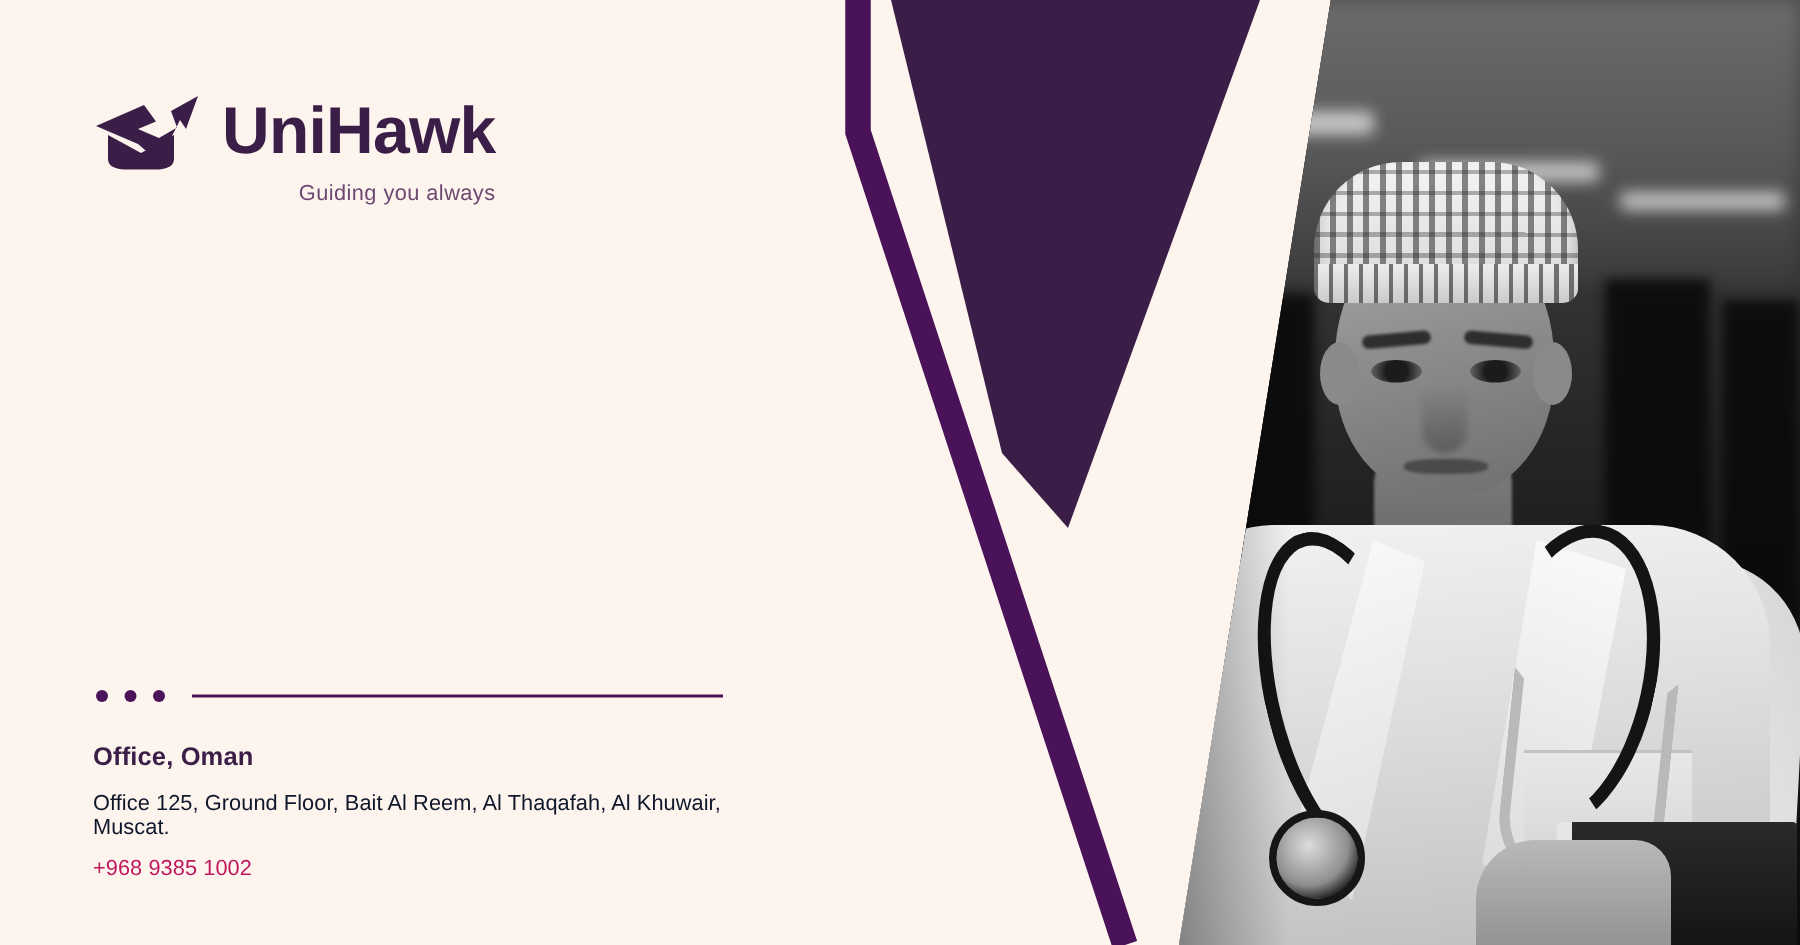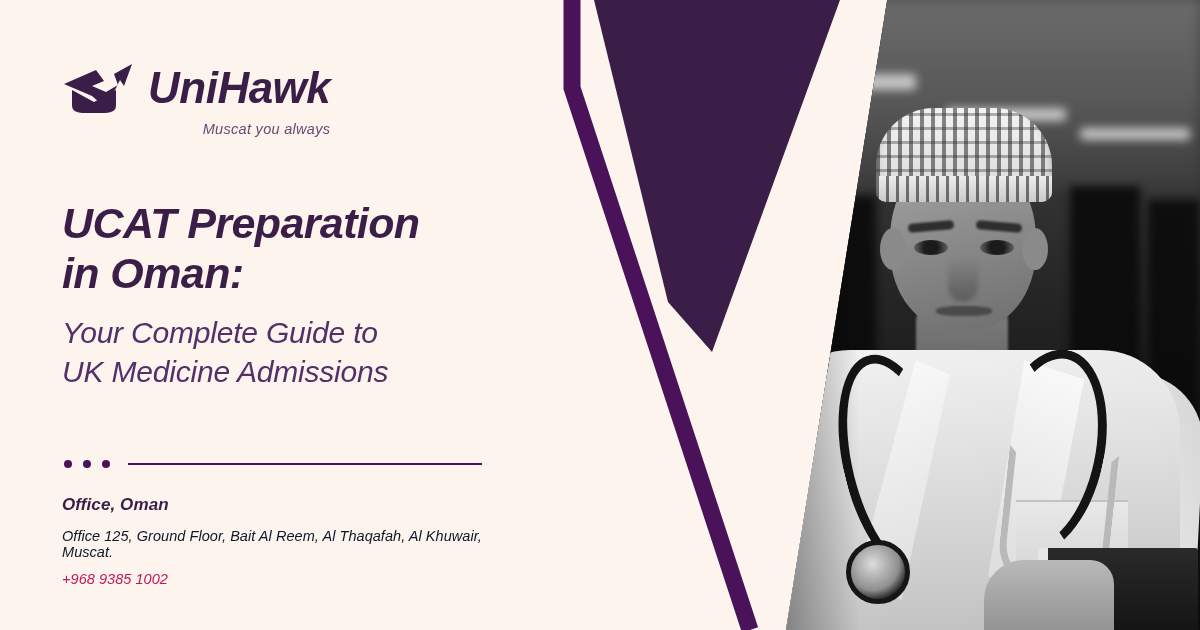--- a/index.html
+++ b/index.html
@@ -259,21 +259,20 @@
     pointer-events: none;
   }
 
   
   #content {
     position: absolute;
     left: 62px;
     top: 0;
     width: 470px;
     height: 630px;
-    font-style: italic;
   }
   #logo-block {
     position: absolute;
     top: 62px; left: 0;
     display: flex;
     flex-direction: column;
     align-items: flex-start;
   }
   #logo-row {
     display: flex;
@@ -420,31 +419,23 @@
   <div id="content">
 
     <div id="logo-block">
       <div id="logo-row">
         <svg width="74" height="52" viewBox="0 0 74 52">
           <path d="M2 22 L34 8 L42 19 L30 24 L44 30 L56 23 L52 12 L70 2 L62 24 L58 18 L44 46 L30 34 L2 22 Z" fill="#3b1e47"></path>
           <path d="M10 28 L10 44 Q10 50 20 51 L44 51 Q54 50 54 44 L54 28 L32 40 Z" fill="#3b1e47"></path>
         </svg>
         <span id="logo-wordmark">UniHawk</span>
       </div>
-      <span id="logo-tagline">Muscat you always</span>
+      <span id="logo-tagline">Guiding you always</span>
     </div>
 
-    <div id="headline">
-      <div class="head-line">UCAT Preparation</div>
-      <div class="head-line">in Oman:</div>
-      <div id="subhead">
-        <div class="sub-line">Your Complete Guide to</div>
-        <div class="sub-line">UK Medicine Admissions</div>
-      </div>
-    </div>
 
     <div id="divider-row">
       <span class="dot"></span>
       <span class="dot"></span>
       <span class="dot"></span>
       <span id="divider-rule"></span>
     </div>
 
     <div id="contact">
       <div id="contact-city">Office, Oman</div>

